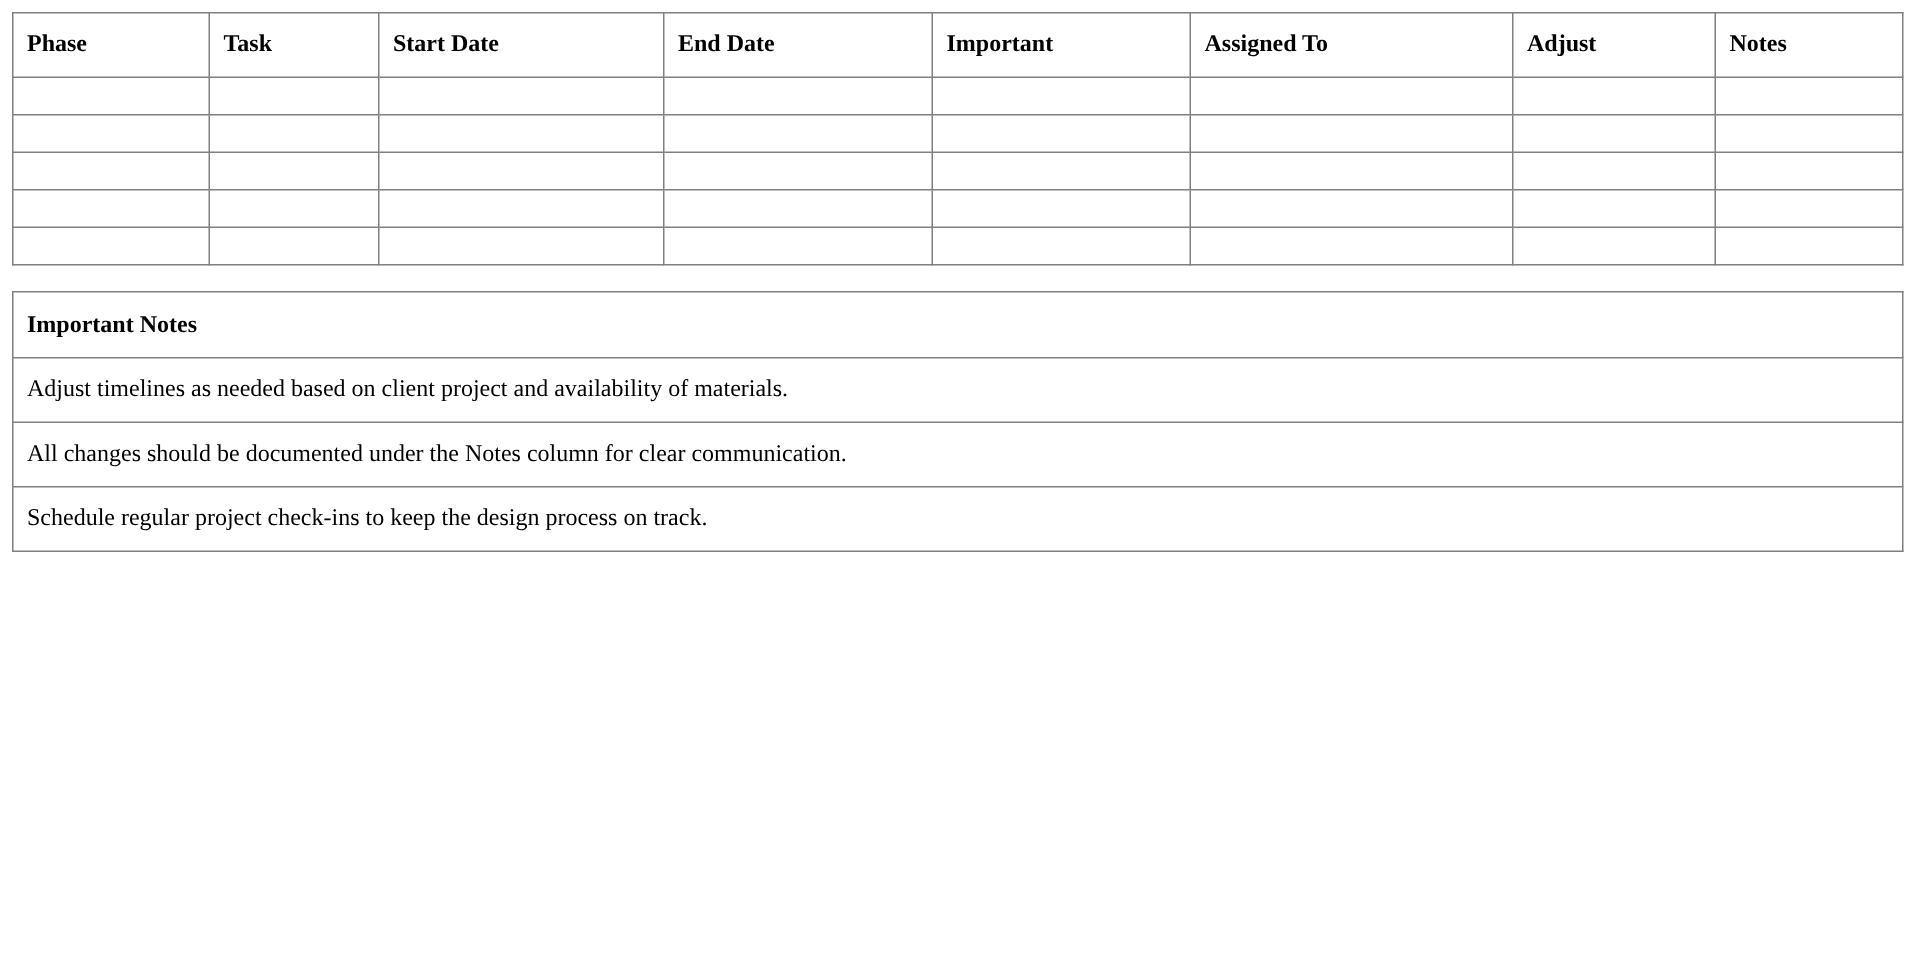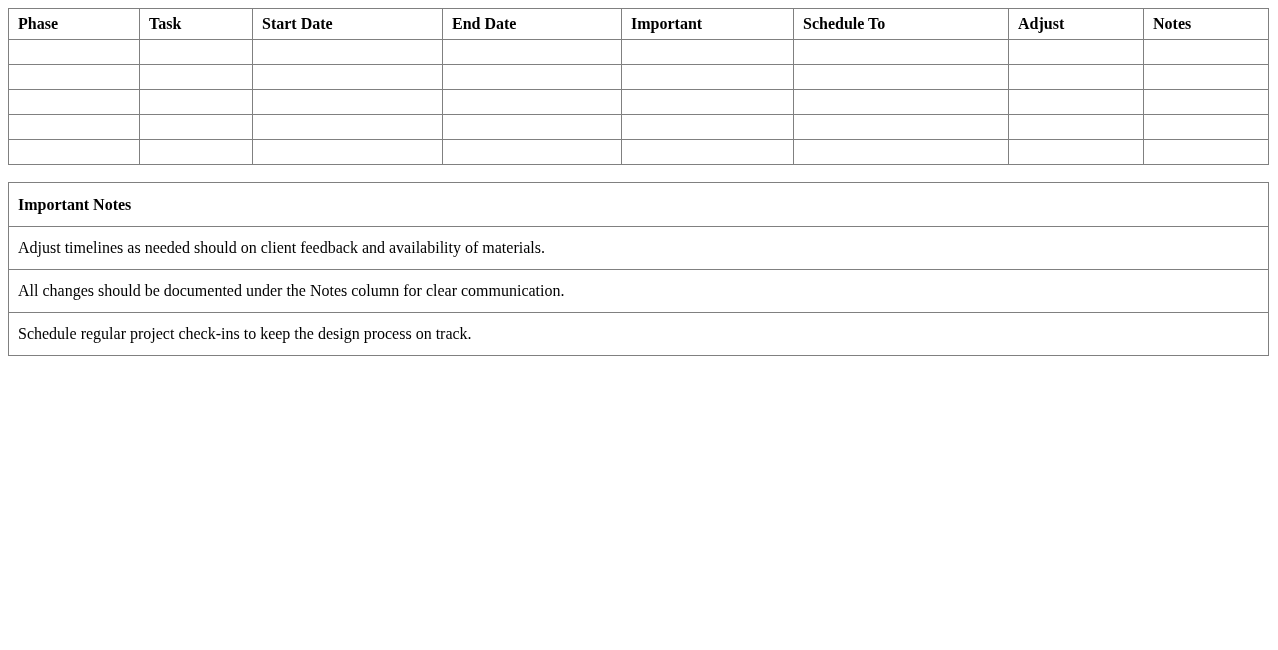--- a/index.html
+++ b/index.html
@@ -29,21 +29,21 @@
   th,td{
     border:1.33px solid var(--border-color);
     padding:0 9px;
     vertical-align:middle;
     font-size:16px;
     overflow:hidden;
     white-space:nowrap;
     text-align:left;
   }
   
-  .timeline thead tr{height:31px;}
+  .timeline thead tr{height:43px;}
   .timeline tbody tr{height:25px;}
   .timeline th{font-weight:bold;}
   
   .notes{margin-top:17px;padding-left:32px;}
   .notes thead tr{height:44px;}
   .notes tbody tr{height:43px;}
   .notes th{font-weight:bold;}
 </style>
 </head>
 <body>
@@ -59,21 +59,21 @@
     <col style="width:135px">
     <col style="width:125px">
   </colgroup>
   <thead>
     <tr>
         <th>Phase</th>
         <th>Task</th>
         <th>Start Date</th>
         <th>End Date</th>
         <th>Important</th>
-        <th>Schedule To</th>
+        <th>Assigned To</th>
         <th>Adjust</th>
         <th>Notes</th>
       </tr>
   </thead>
   <tbody>
       <tr>
         <td></td>
         <td></td>
         <td></td>
         <td></td>
@@ -129,21 +129,21 @@
   <colgroup>
     <col style="width:1260px">
   </colgroup>
   <thead>
     <tr>
       <th>Important Notes</th>
     </tr>
   </thead>
   <tbody>
       <tr>
-        <td>Adjust timelines as needed should on client feedback and availability of materials.</td>
+        <td>Adjust timelines as needed based on client project and availability of materials.</td>
       </tr>
       <tr>
         <td>All changes should be documented under the Notes column for clear communication.</td>
       </tr>
       <tr>
         <td>Schedule regular project check-ins to keep the design process on track.</td>
       </tr>
     </tbody>
 </table>
 

